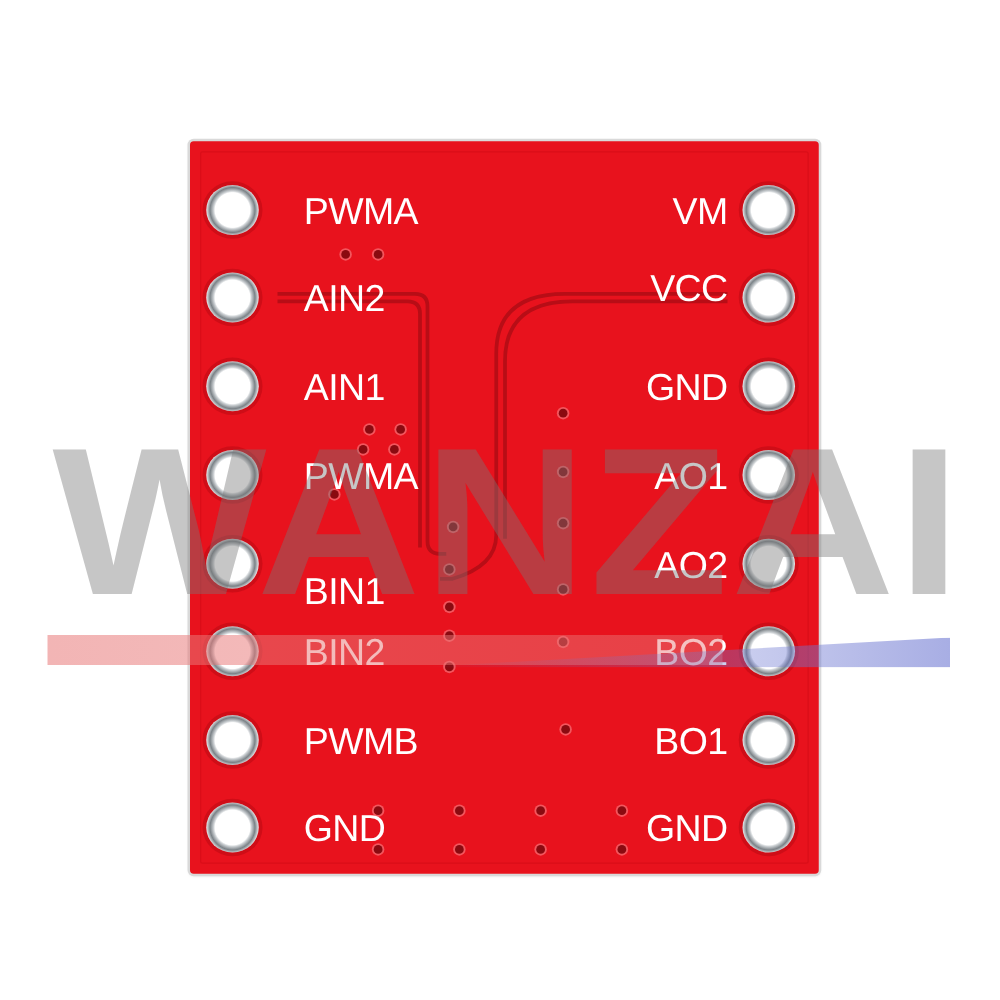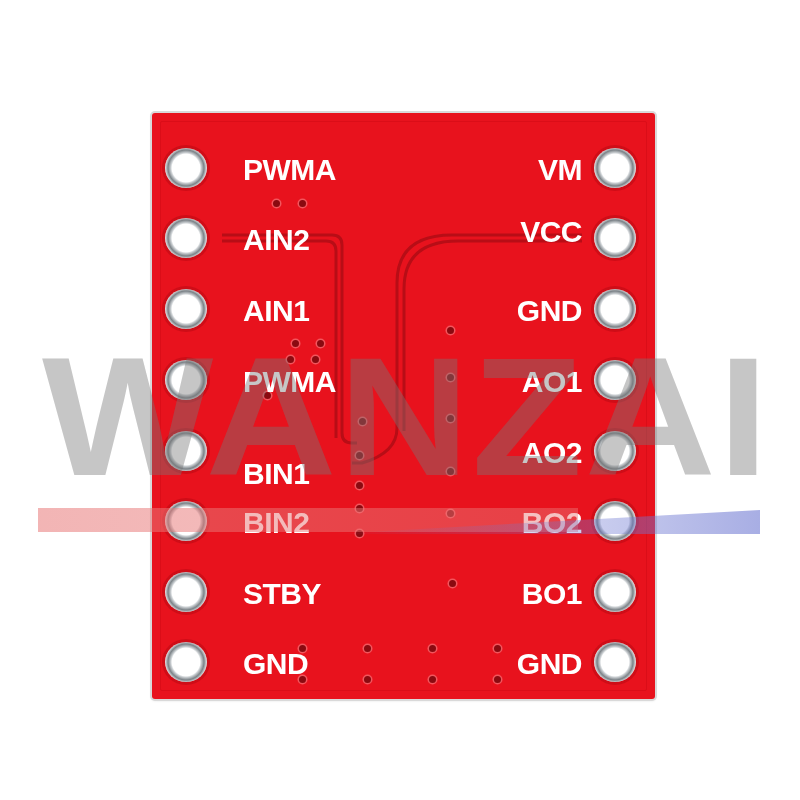--- a/index.html
+++ b/index.html
@@ -12,21 +12,21 @@
   .board::after {
     content: ""; position: absolute; inset: 8px; border: 1px solid rgba(180,0,10,0.25); border-radius: 2px; pointer-events: none;
   }
   .pad {
     position: absolute; width: 42px; height: 40px; margin-left: -21px; margin-top: -20px;
     border-radius: 50%;
     background: radial-gradient(circle at 50% 50%, #ffffff 0 48%, #cfd3d6 52%, #7b8287 62%, #e6e8ea 72%, #a0a6aa 82%, #c8303a 92%, #d01b25 100%);
     box-shadow: 0 0 0 3px rgba(190,10,20,0.6);
   }
   .label {
-    position: absolute; color: #ffffff; font-weight: bold; font-size: 30px; line-height: 30px;
+    position: absolute; color: #ffffff; font-weight: normal; font-size: 30px; line-height: 30px;
     letter-spacing: -0.5px; transform: translateY(-50%);
   }
   .label.left { left: 243px; }
   .label.right { right: 218px; text-align: right; }
   .via {
     position: absolute; width: 7px; height: 7px; margin: -3.5px 0 0 -3.5px; border-radius: 50%;
     background: #8a0a10; box-shadow: 0 0 0 1.5px #f2565d;
   }
   svg.traces { position: absolute; left: 0; top: 0; }
   .watermark {
@@ -103,21 +103,21 @@
 <div class="pad" style="left:615px;top:521px"></div>
 <div class="pad" style="left:615px;top:592px"></div>
 <div class="pad" style="left:615px;top:662px"></div>
 
 <div class="label left" style="top:170px">PWMA</div>
 <div class="label left" style="top:240px">AIN2</div>
 <div class="label left" style="top:311px">AIN1</div>
 <div class="label left" style="top:382px">PWMA</div>
 <div class="label left" style="top:474px">BIN1</div>
 <div class="label left" style="top:523px">BIN2</div>
-<div class="label left" style="top:594px">STBY</div>
+<div class="label left" style="top:594px">PWMB</div>
 <div class="label left" style="top:664px">GND</div>
 
 <div class="label right" style="top:170px">VM</div>
 <div class="label right" style="top:232px">VCC</div>
 <div class="label right" style="top:311px">GND</div>
 <div class="label right" style="top:382px">AO1</div>
 <div class="label right" style="top:453px">AO2</div>
 <div class="label right" style="top:523px">BO2</div>
 <div class="label right" style="top:594px">BO1</div>
 <div class="label right" style="top:664px">GND</div>

